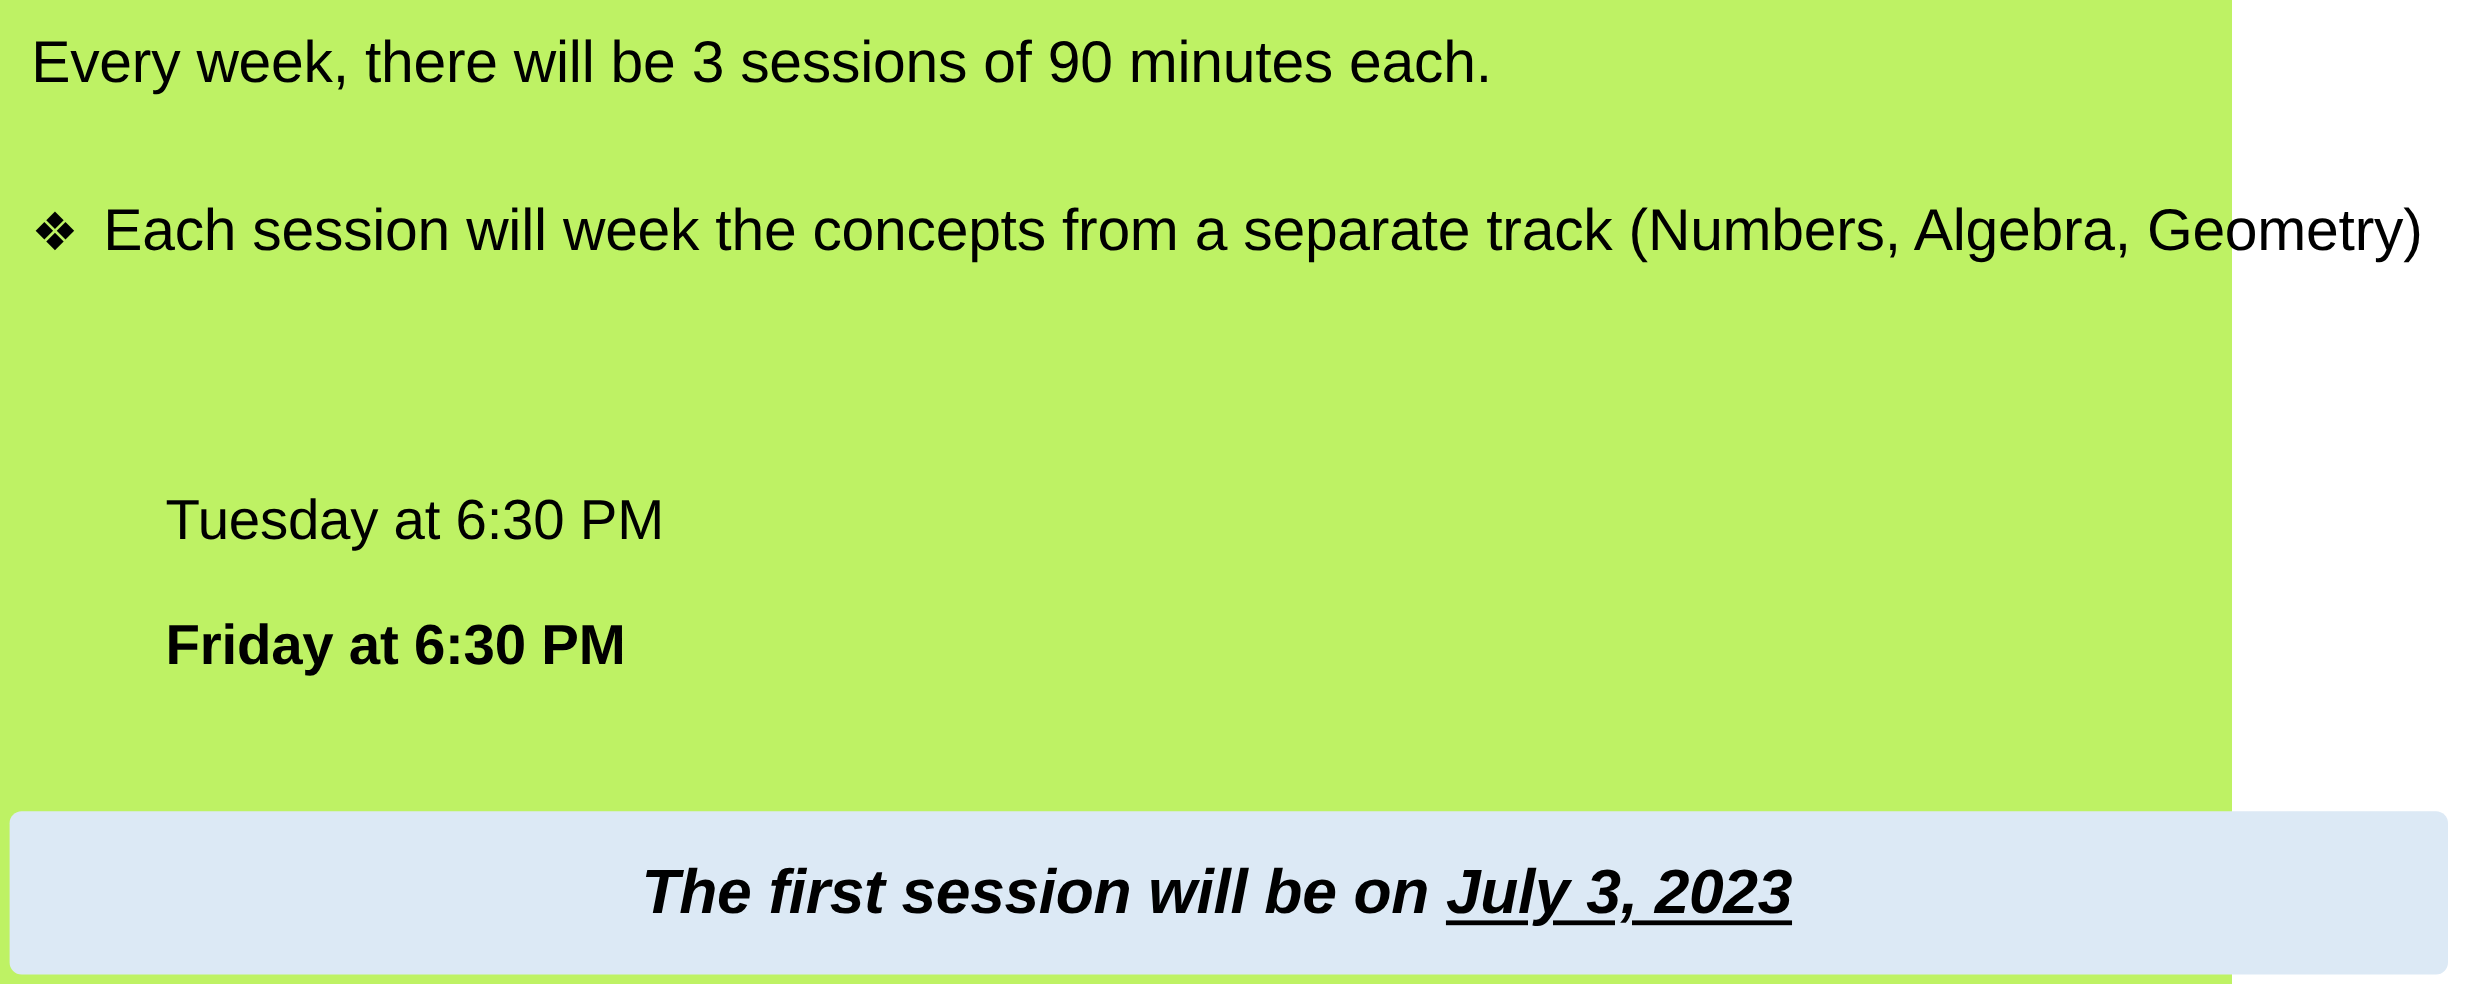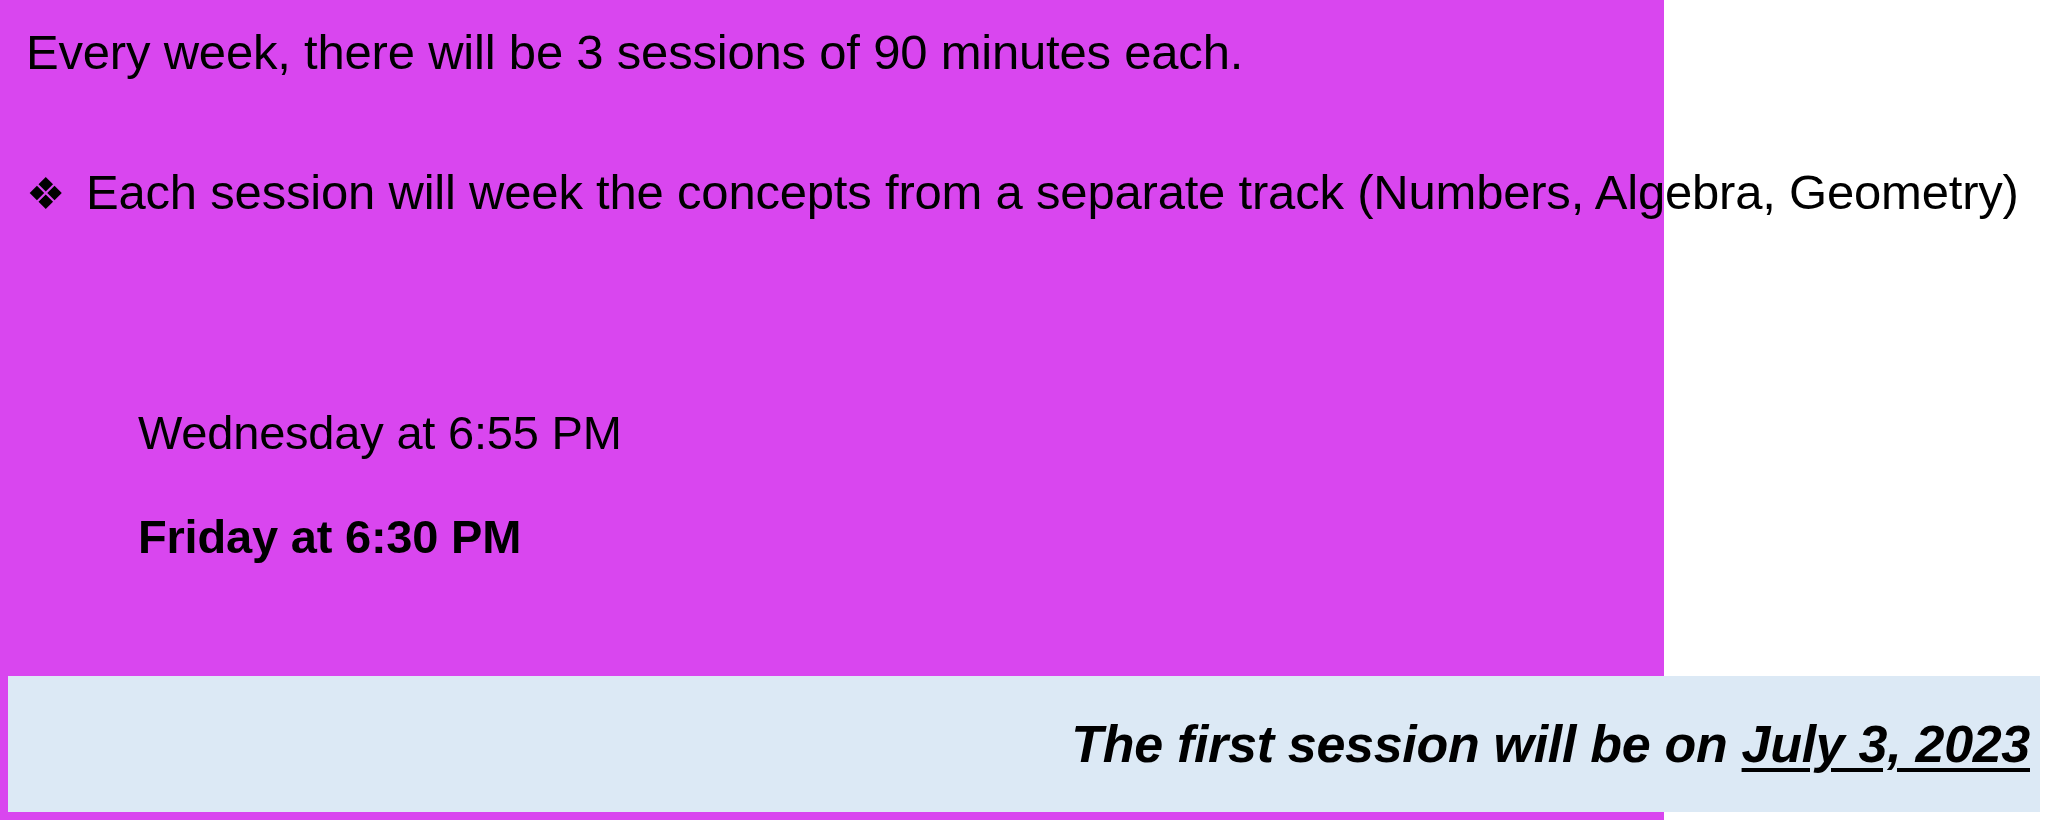--- a/index.html
+++ b/index.html
@@ -11,23 +11,23 @@
     height: 820px;
     background: #ffffff;
     font-family: "Liberation Sans", sans-serif;
     color: #000000;
     overflow: hidden;
     position: relative;
   }
 
   #slide {
     position: relative;
-    width: 1664px;
+    width: 1860px;
     height: 820px;
-    background: #d946ef;
+    background: #bef264;
   }
 
   
   .intro-line {
     position: absolute;
     left: 26px;
     top: 22px;
     font-size: 49px;
     line-height: 60px;
     letter-spacing: -0.2px;
@@ -75,21 +75,22 @@
   
   .banner {
     position: absolute;
     left: 8px;
     top: 676px;
     width: 2032px;
     height: 136px;
     background: #dce9f5;
     display: flex;
     align-items: center;
-    justify-content: flex-end;
+    justify-content: center;
+    border-radius: 10px;
   }
   .banner-text {
     font-size: 52px;
     font-weight: bold;
     font-style: italic;
     line-height: 62px;
     letter-spacing: -0.3px;
     white-space: nowrap;
     color: #000000;
     transform: translateX(-10px);
@@ -106,21 +107,21 @@
 <div id="slide">
 
   <div class="intro-line">Every week, there will be 3 sessions of 90 minutes each.</div>
 
   <div class="bullet-row">
     <span class="bullet-glyph">❖</span>
     <span class="bullet-text">Each session will week the concepts from a separate track (Numbers, Algebra, Geometry)</span>
   </div>
 
 
-  <div class="session-line s1">Wednesday at 6:55 PM</div>
+  <div class="session-line s1">Tuesday at 6:30 PM</div>
 
   <div class="session-line s2">Friday at 6:30 PM</div>
 
   <div class="banner">
     <div class="banner-text">
       <span>The first session will be on </span><span class="banner-date">July 3, 2023</span>
     </div>
   </div>
 
 </div>

